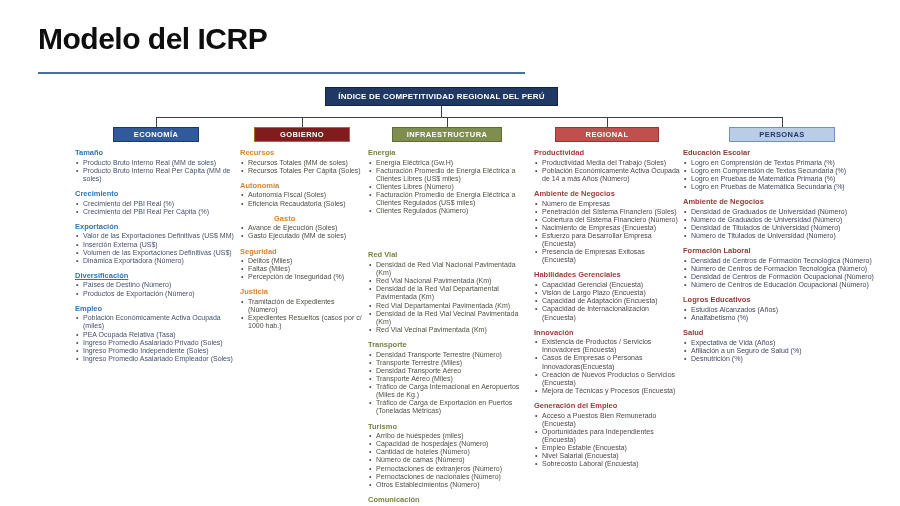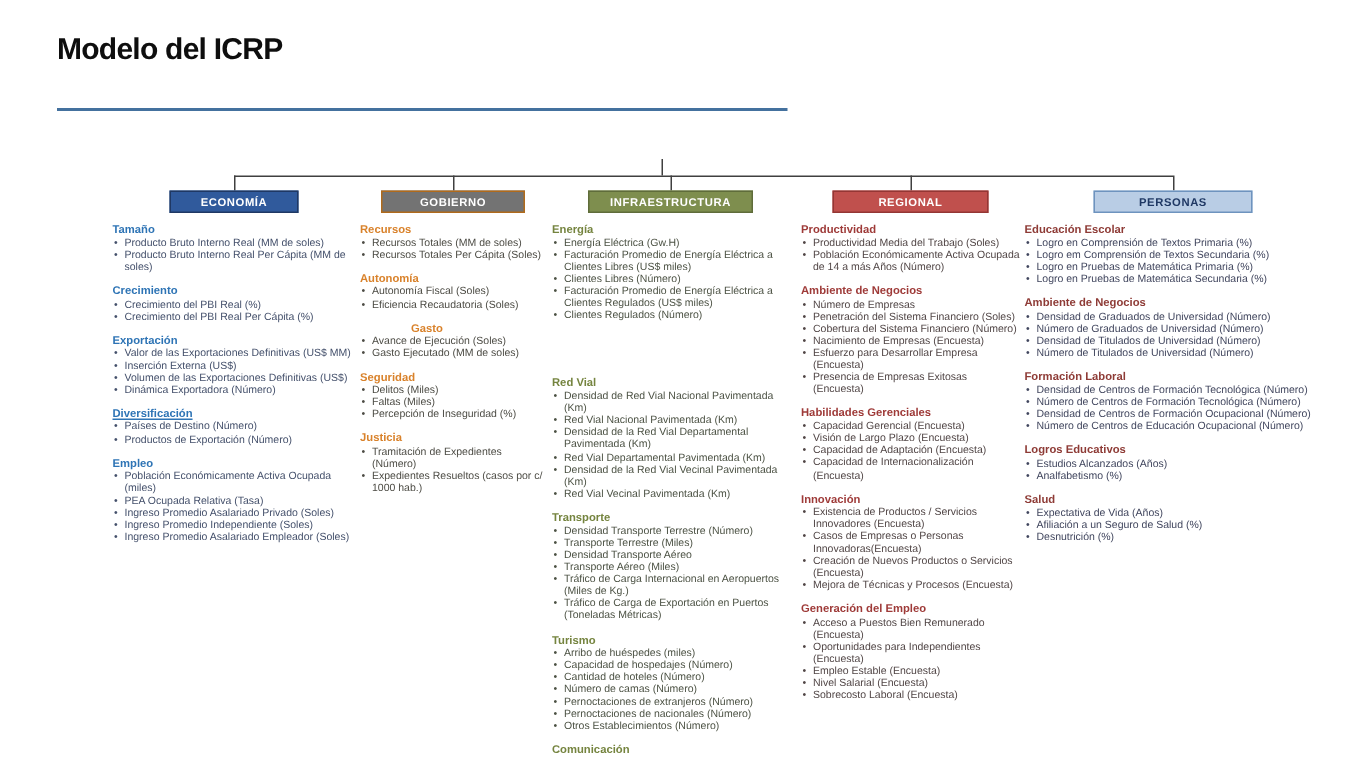--- a/index.html
+++ b/index.html
@@ -2,21 +2,21 @@
 <html><head>
 <meta charset="utf-8">
 <style>
   html,body{margin:0;padding:0;background:#e9e9e9;}
   .slide{
     position:relative;width:900px;height:506px;background:#ffffff;
     font-family:"Liberation Sans",sans-serif;overflow:hidden;margin:0 auto;
   }
   .slide-title{
     position:absolute;left:38px;top:22px;margin:0;
-    font-size:20px;font-weight:700;color:#0e0e0e;letter-spacing:-0.5px;
+    font-size:30px;font-weight:700;color:#0e0e0e;letter-spacing:-0.5px;
   }
   .title-rule{
     position:absolute;left:38px;top:72px;width:487px;height:2px;background:#44719E;
   }
   .rootbox{
     position:absolute;left:325px;top:87px;width:233px;height:19px;
     background:#1F3864;border:1px solid #0F243E;box-sizing:border-box;
     color:#ffffff;font-size:8px;font-weight:700;letter-spacing:0.2px;
     text-align:center;line-height:17px;
   }
@@ -34,20 +34,21 @@
     position:relative;font-size:7px;line-height:1.16;padding-left:8px;margin:0;
   }
   .item::before{content:"\2022";position:absolute;left:1px;top:0;}
 </style>
 </head>
 <body>
 
 <div class="slide">
   <h1 class="slide-title">Modelo del ICRP</h1>
   <div class="title-rule"></div>
+  <div class="rootbox">ÍNDICE DE COMPETITIVIDAD REGIONAL DEL PERÚ</div>
   <div id="connectors">
       <div class="line" style="left: 441px; top: 106px; width: 1px; height: 11px; background: rgb(64, 64, 64);"></div>
       <div class="line" style="left: 156px; top: 117px; width: 626px; height: 1px; background: rgb(64, 64, 64);"></div>
       <div class="line" style="left: 156px; top: 117px; width: 1px; height: 10px; background: rgb(64, 64, 64);"></div>
       <div class="line" style="left: 302px; top: 117px; width: 1px; height: 10px; background: rgb(64, 64, 64);"></div>
       <div class="line" style="left: 447px; top: 117px; width: 1px; height: 10px; background: rgb(64, 64, 64);"></div>
       <div class="line" style="left: 607px; top: 117px; width: 1px; height: 10px; background: rgb(64, 64, 64);"></div>
       <div class="line" style="left: 782px; top: 117px; width: 1px; height: 10px; background: rgb(64, 64, 64);"></div>
     </div>
   <div id="columns">
@@ -68,21 +69,21 @@
         <div class="item" style="color: rgb(68, 80, 107);">Países de Destino (Número)</div>
         <div class="item" style="color: rgb(68, 80, 107);">Productos de Exportación (Número)</div>
         <div class="sec-title" style="color: rgb(46, 116, 181);">Empleo</div>
         <div class="item" style="color: rgb(68, 80, 107);">Población Económicamente Activa Ocupada (miles)</div>
         <div class="item" style="color: rgb(68, 80, 107);">PEA Ocupada Relativa (Tasa)</div>
         <div class="item" style="color: rgb(68, 80, 107);">Ingreso Promedio Asalariado Privado (Soles)</div>
         <div class="item" style="color: rgb(68, 80, 107);">Ingreso Promedio Independiente (Soles)</div>
         <div class="item" style="color: rgb(68, 80, 107);">Ingreso Promedio Asalariado Empleador (Soles)</div>
       </div>
       <div class="column" style="left: 240px; width: 124px;">
-        <div class="colbox" style="width: 96px; background: #737373; border-color: rgb(176, 106, 27); color: rgb(255, 255, 255);">GOBIERNO</div>
+        <div class="colbox" style="width: 96px; background: #7f1d1d; border-color: rgb(176, 106, 27); color: rgb(255, 255, 255);">GOBIERNO</div>
         <div class="sec-title" style="color: rgb(217, 130, 43);">Recursos</div>
         <div class="item" style="color: rgb(77, 76, 69);">Recursos Totales (MM de soles)</div>
         <div class="item" style="color: rgb(77, 76, 69);">Recursos Totales Per Cápita (Soles)</div>
         <div class="sec-title" style="color: rgb(217, 130, 43);">Autonomía</div>
         <div class="item" style="color: rgb(77, 76, 69);">Autonomía Fiscal (Soles)</div>
         <div class="item" style="color: rgb(77, 76, 69);">Eficiencia Recaudatoria (Soles)</div>
         <div class="sec-title" style="color: rgb(217, 130, 43); margin-left: 34px;">Gasto</div>
         <div class="item" style="color: rgb(77, 76, 69);">Avance de Ejecución (Soles)</div>
         <div class="item" style="color: rgb(77, 76, 69);">Gasto Ejecutado (MM de soles)</div>
         <div class="sec-title" style="color: rgb(217, 130, 43);">Seguridad</div>

